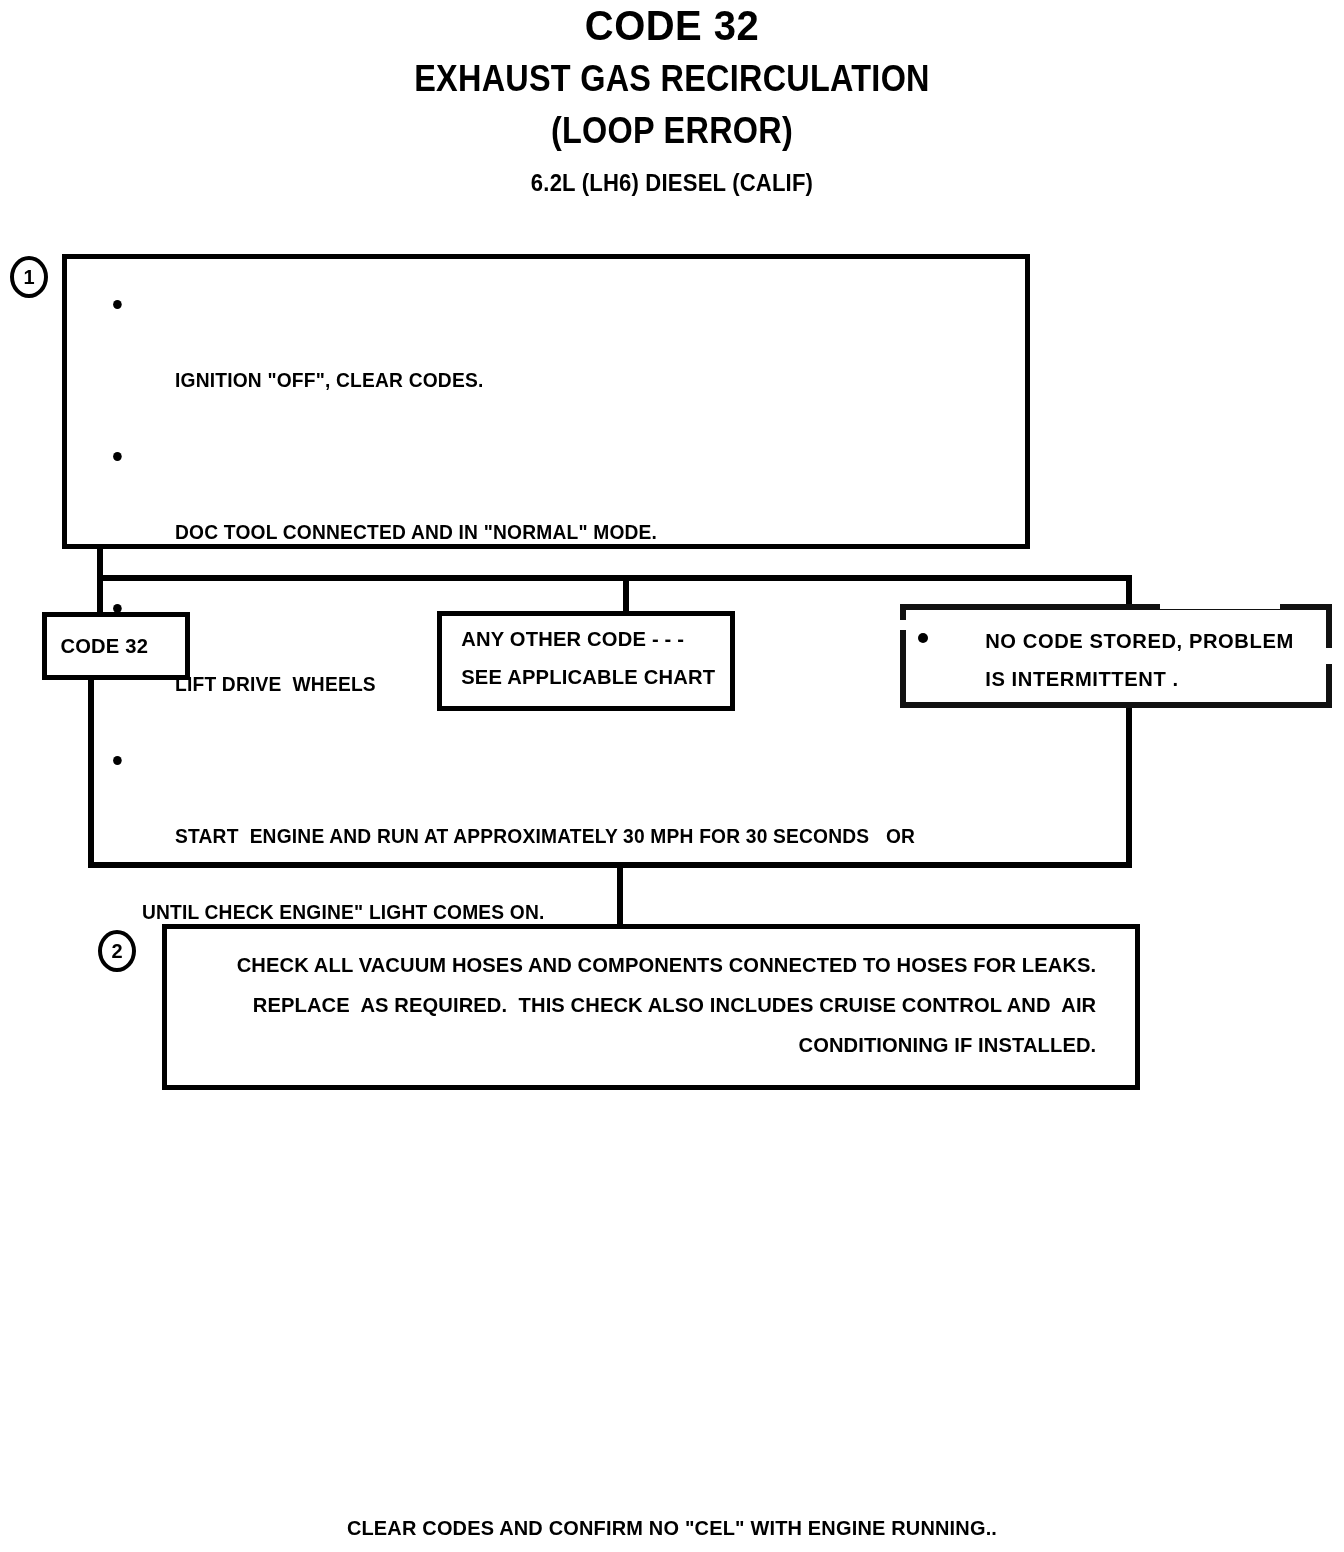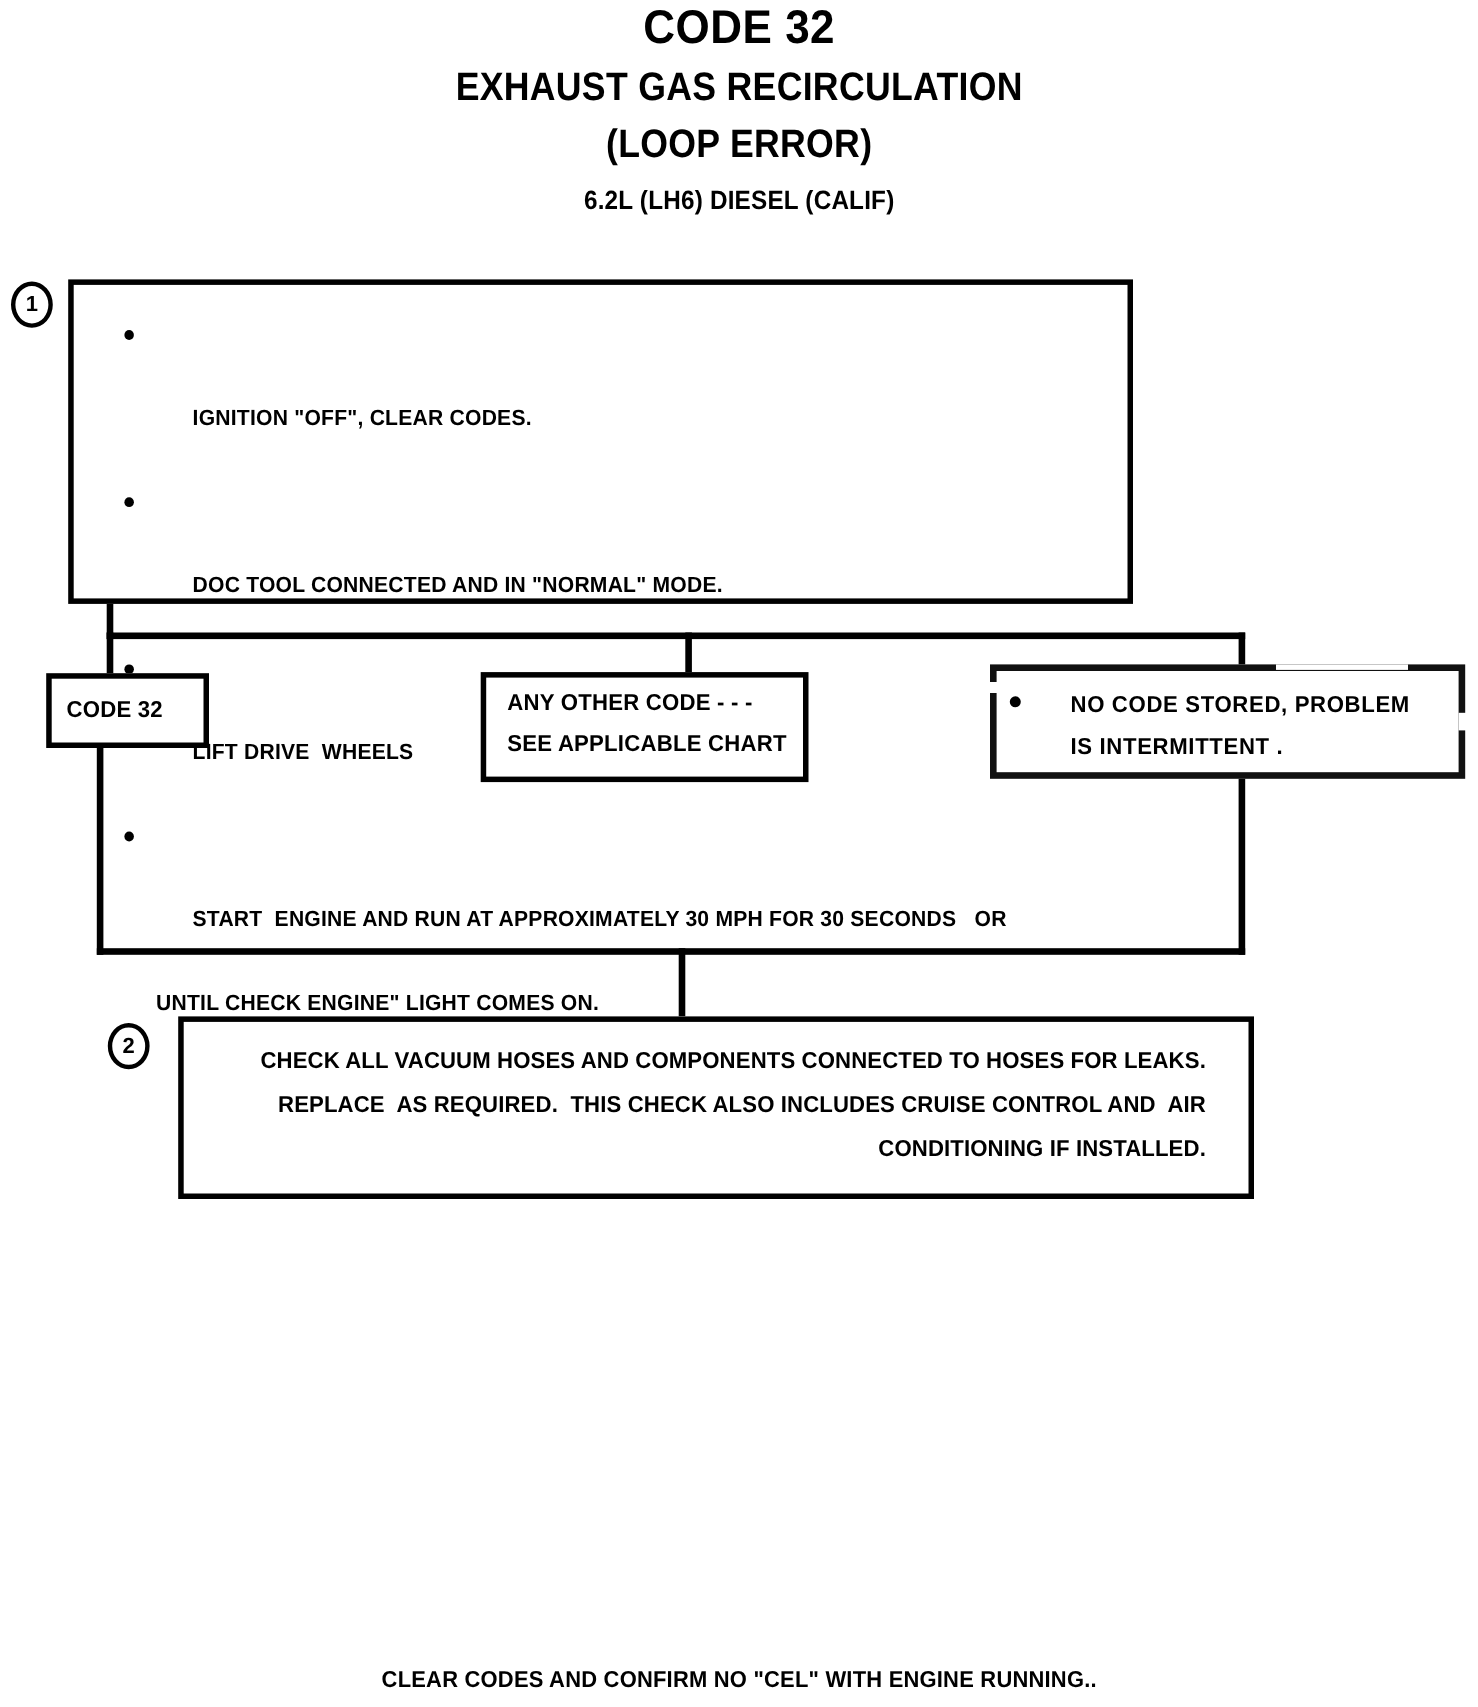--- a/index.html
+++ b/index.html
@@ -181,21 +181,21 @@
 
   #branch-nocode {
     left: 900px;
     top: 604px;
     width: 432px;
     height: 104px;
   }
 
   #branch-nocode .nocode-inner {
     position: relative;
-    padding: 12px 0 0 0;
+    padding: 12px 0 0 12px;
   }
 
   #branch-nocode .dot {
     position: absolute;
     left: 12px;
     top: 23px;
     width: 10px;
     height: 10px;
     background: #000000;
     border-radius: 50%;

